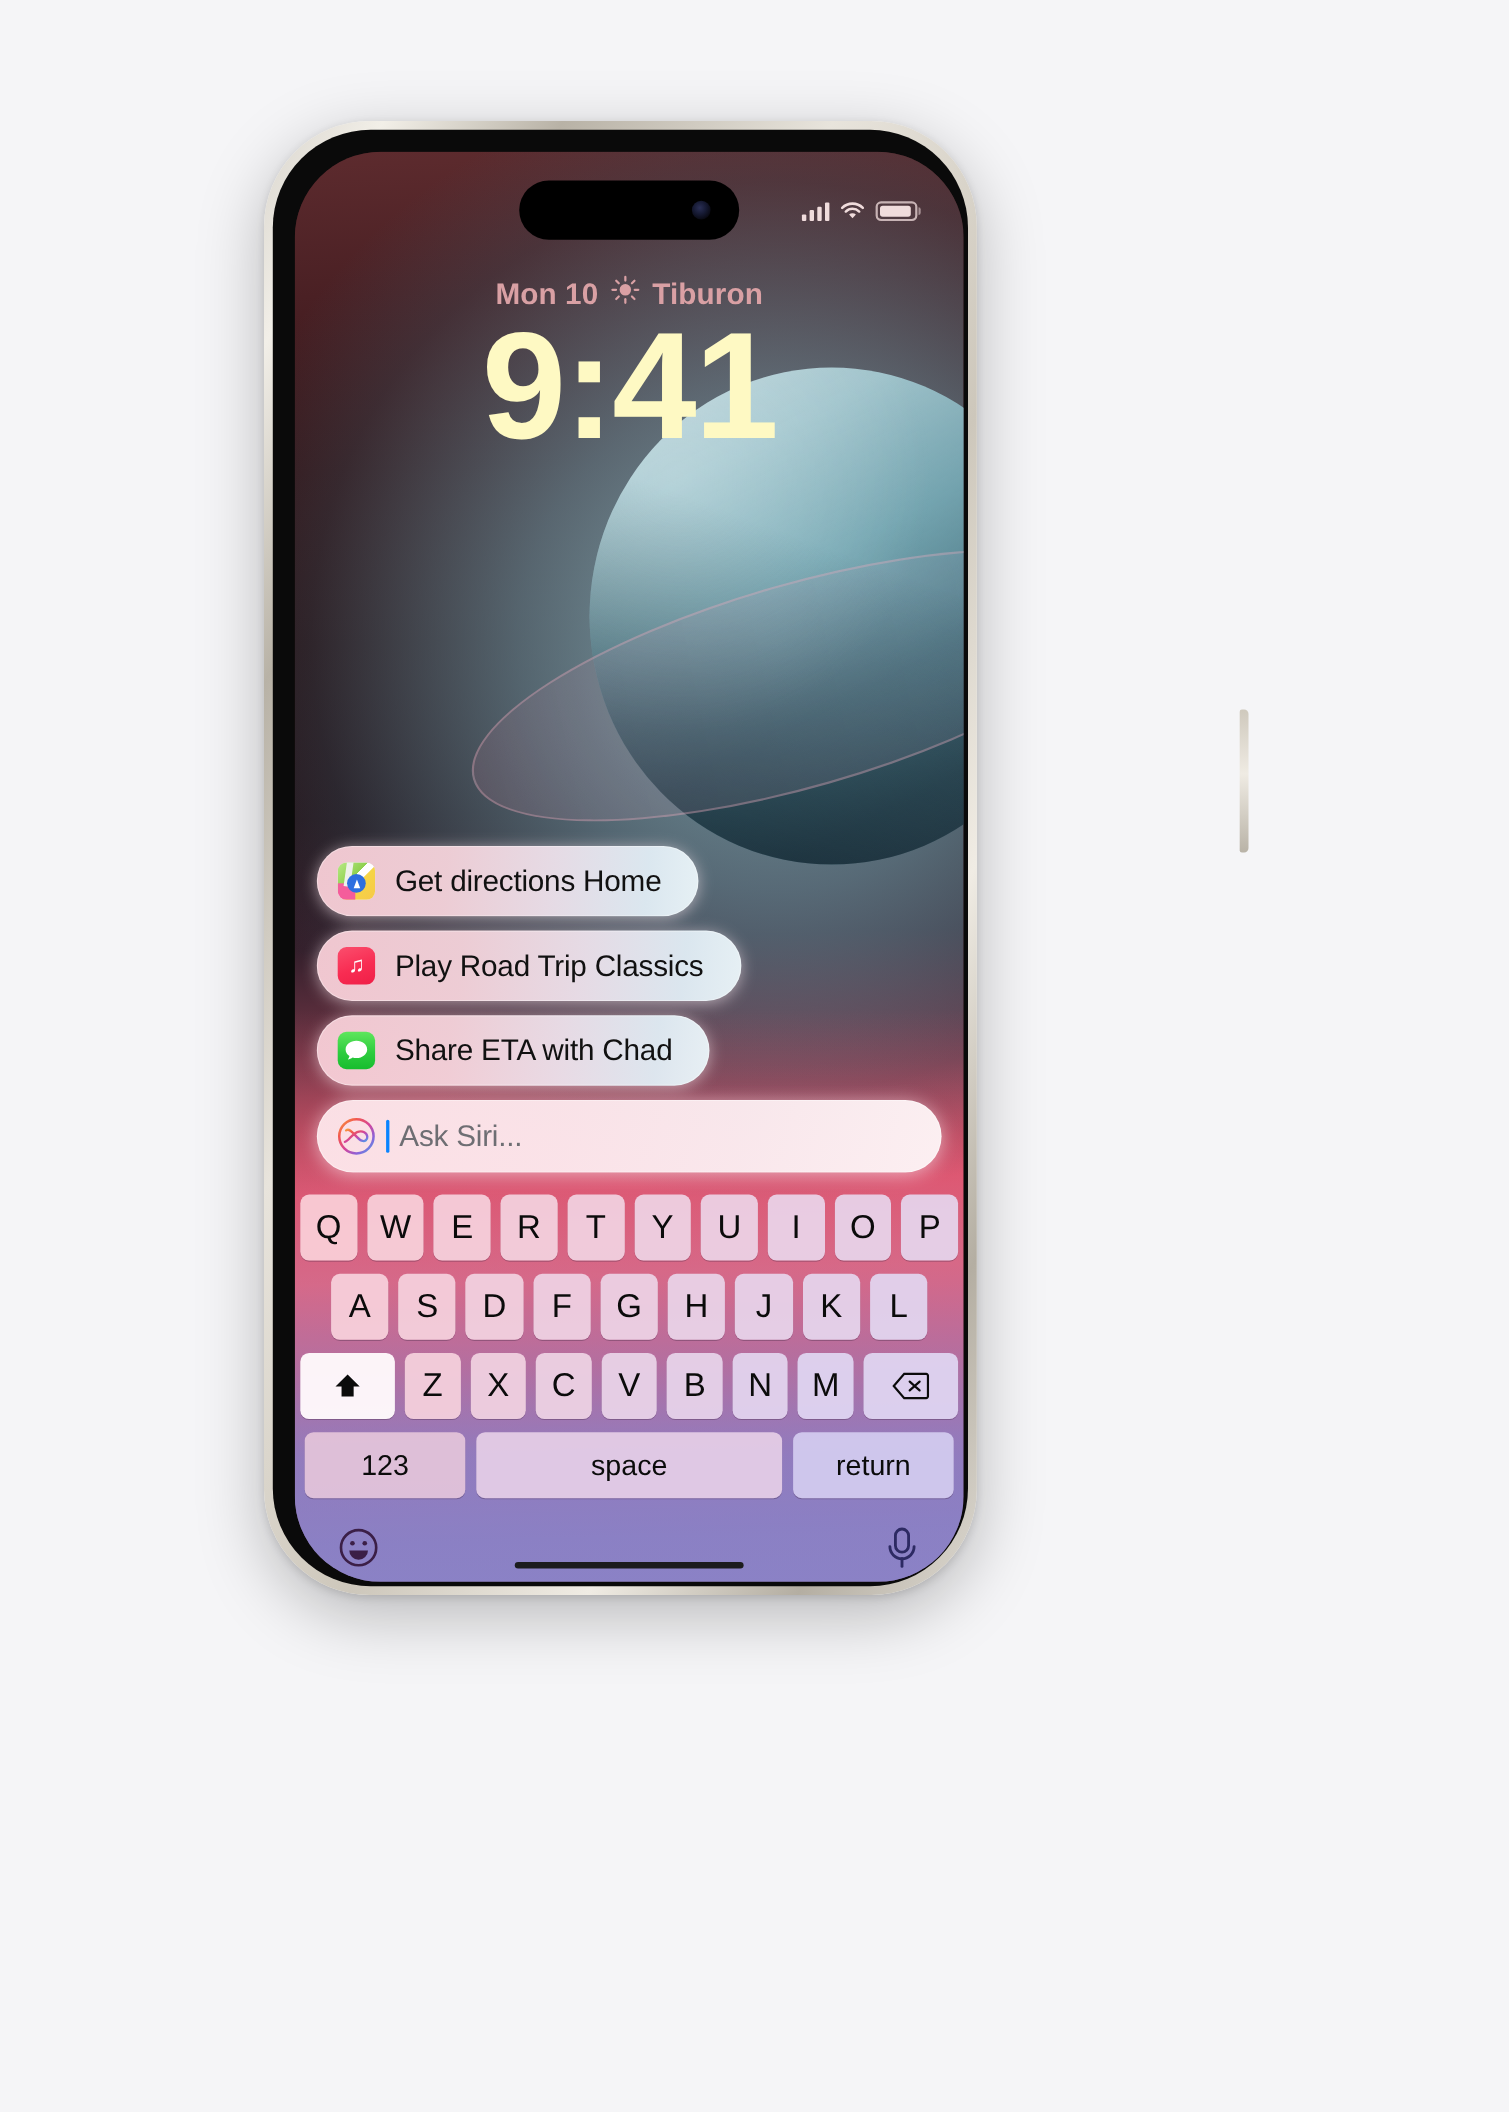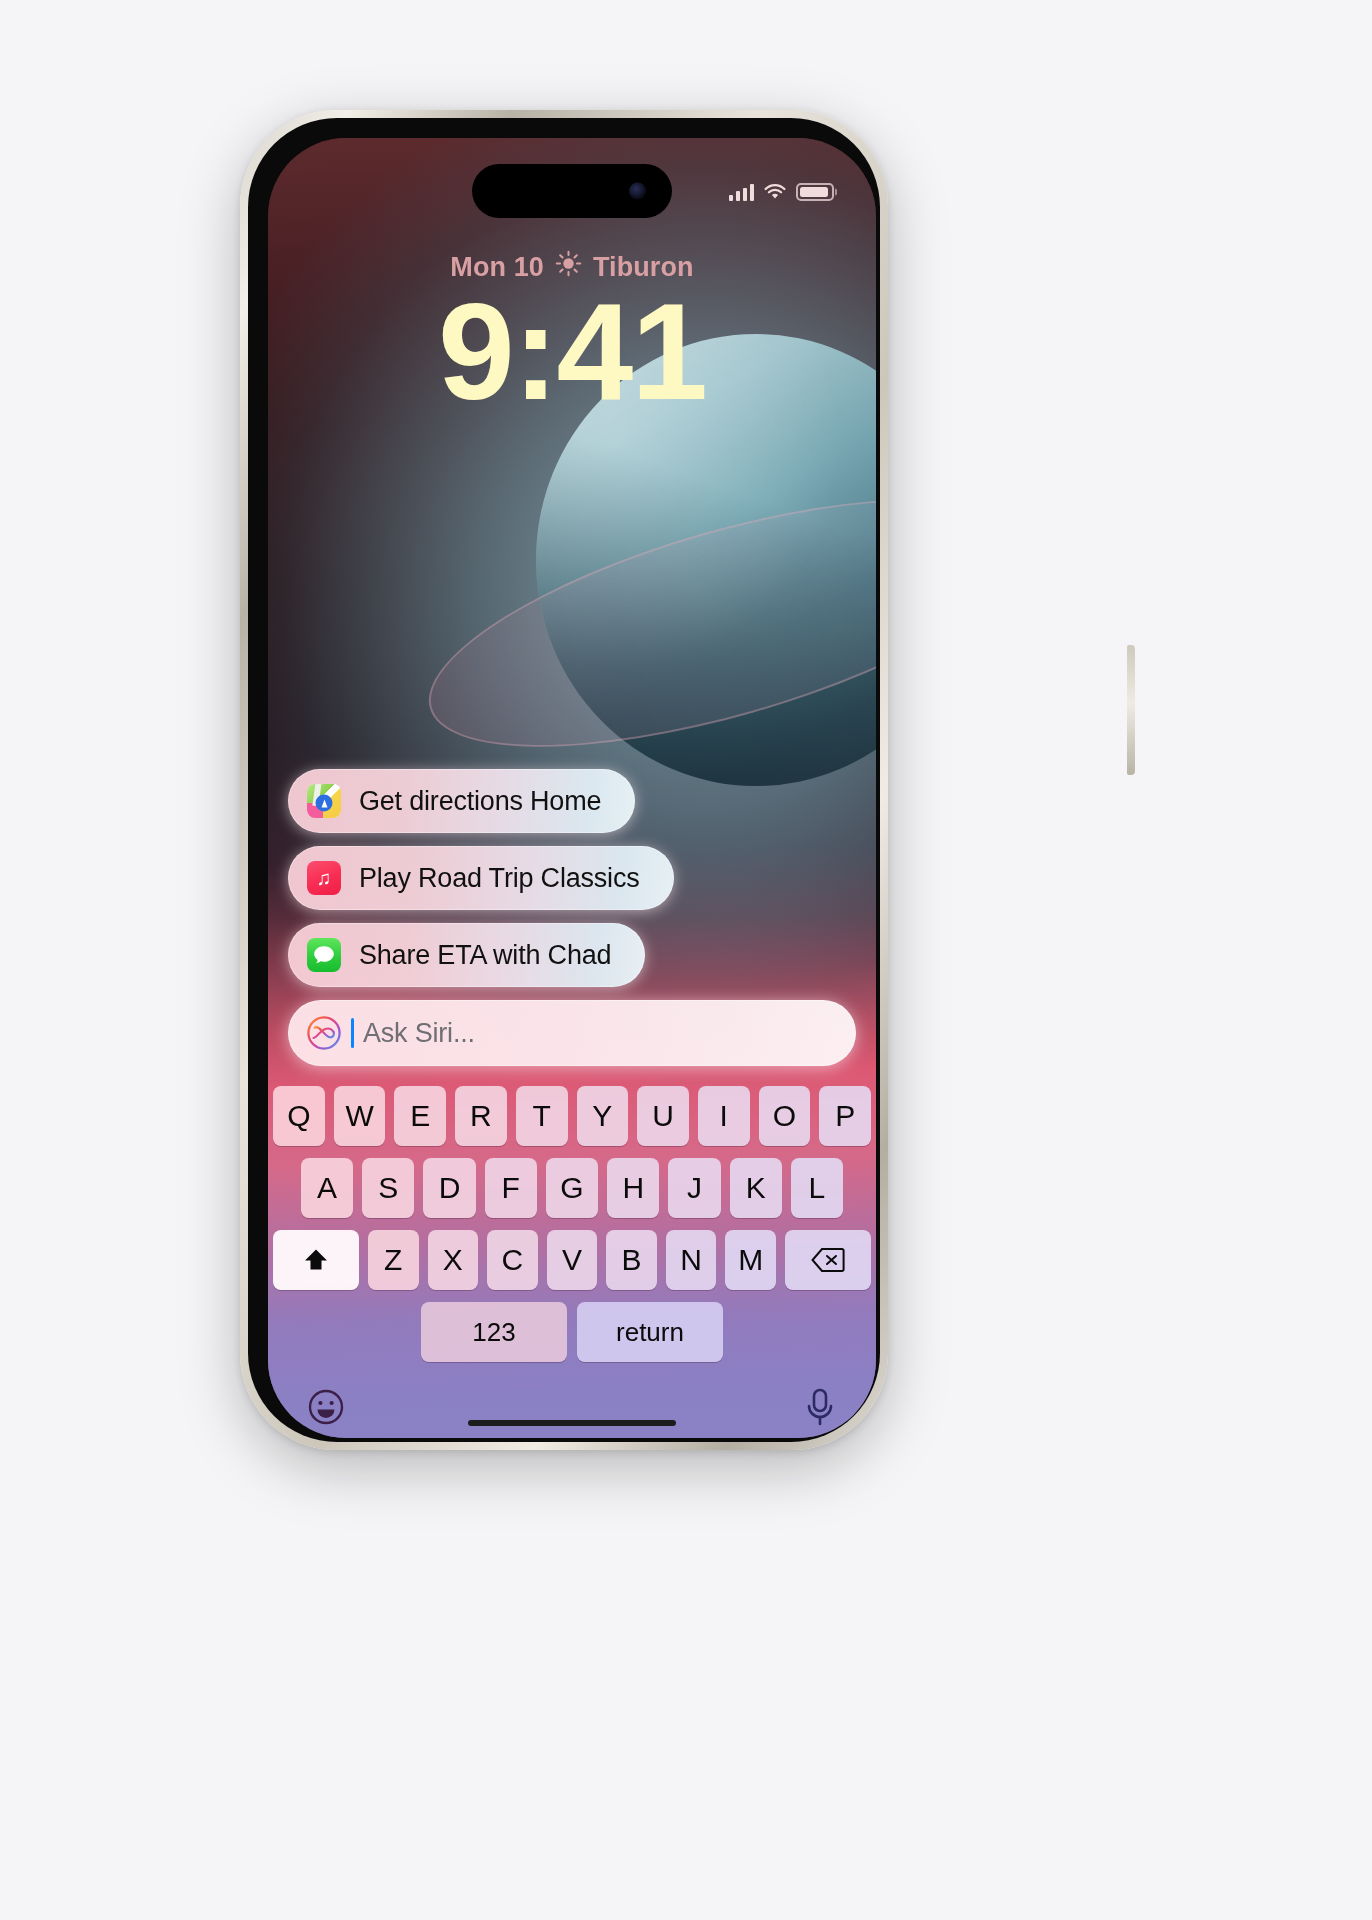--- a/index.html
+++ b/index.html
@@ -476,20 +476,21 @@
               <div class="key key-wide" id="key-backspace" style="background: rgba(224, 214, 242, 0.93);">
               <svg width="34" height="26" viewBox="0 0 34 26">
                 <path d="M11 2 H31 a1.6 1.6 0 0 1 1.6 1.6 V22.4 A1.6 1.6 0 0 1 31 24 H11 L1.5 13 Z" fill="none" stroke="#0b0b0b" stroke-width="2"></path>
                 <path d="M16 9 L25 17 M25 9 L16 17" stroke="#0b0b0b" stroke-width="2" stroke-linecap="round"></path>
               </svg>
             </div>
           </div>
 
           <div class="kb-row" id="kb-row-4">
             <div class="key" id="key-123" style="background: rgba(232, 200, 220, 0.88);">123</div>
+            <div class="key" id="key-space" style="background: rgba(232, 208, 232, 0.9);">space</div>
             <div class="key" id="key-return" style="background: rgba(212, 204, 240, 0.92);">return</div>
           </div>
 
           <div id="kb-bottom">
             <span>
               <svg width="38" height="38" viewBox="0 0 38 38">
                 <circle cx="19" cy="19" r="16" fill="none" stroke="#3b1f47" stroke-width="2.4"></circle>
                 <circle cx="13.4" cy="15" r="2.1" fill="#3b1f47"></circle>
                 <circle cx="24.6" cy="15" r="2.1" fill="#3b1f47"></circle>
                 <path d="M10.5 21.5 a8.5 8.5 0 0 0 17 0 Z" fill="#3b1f47"></path>

